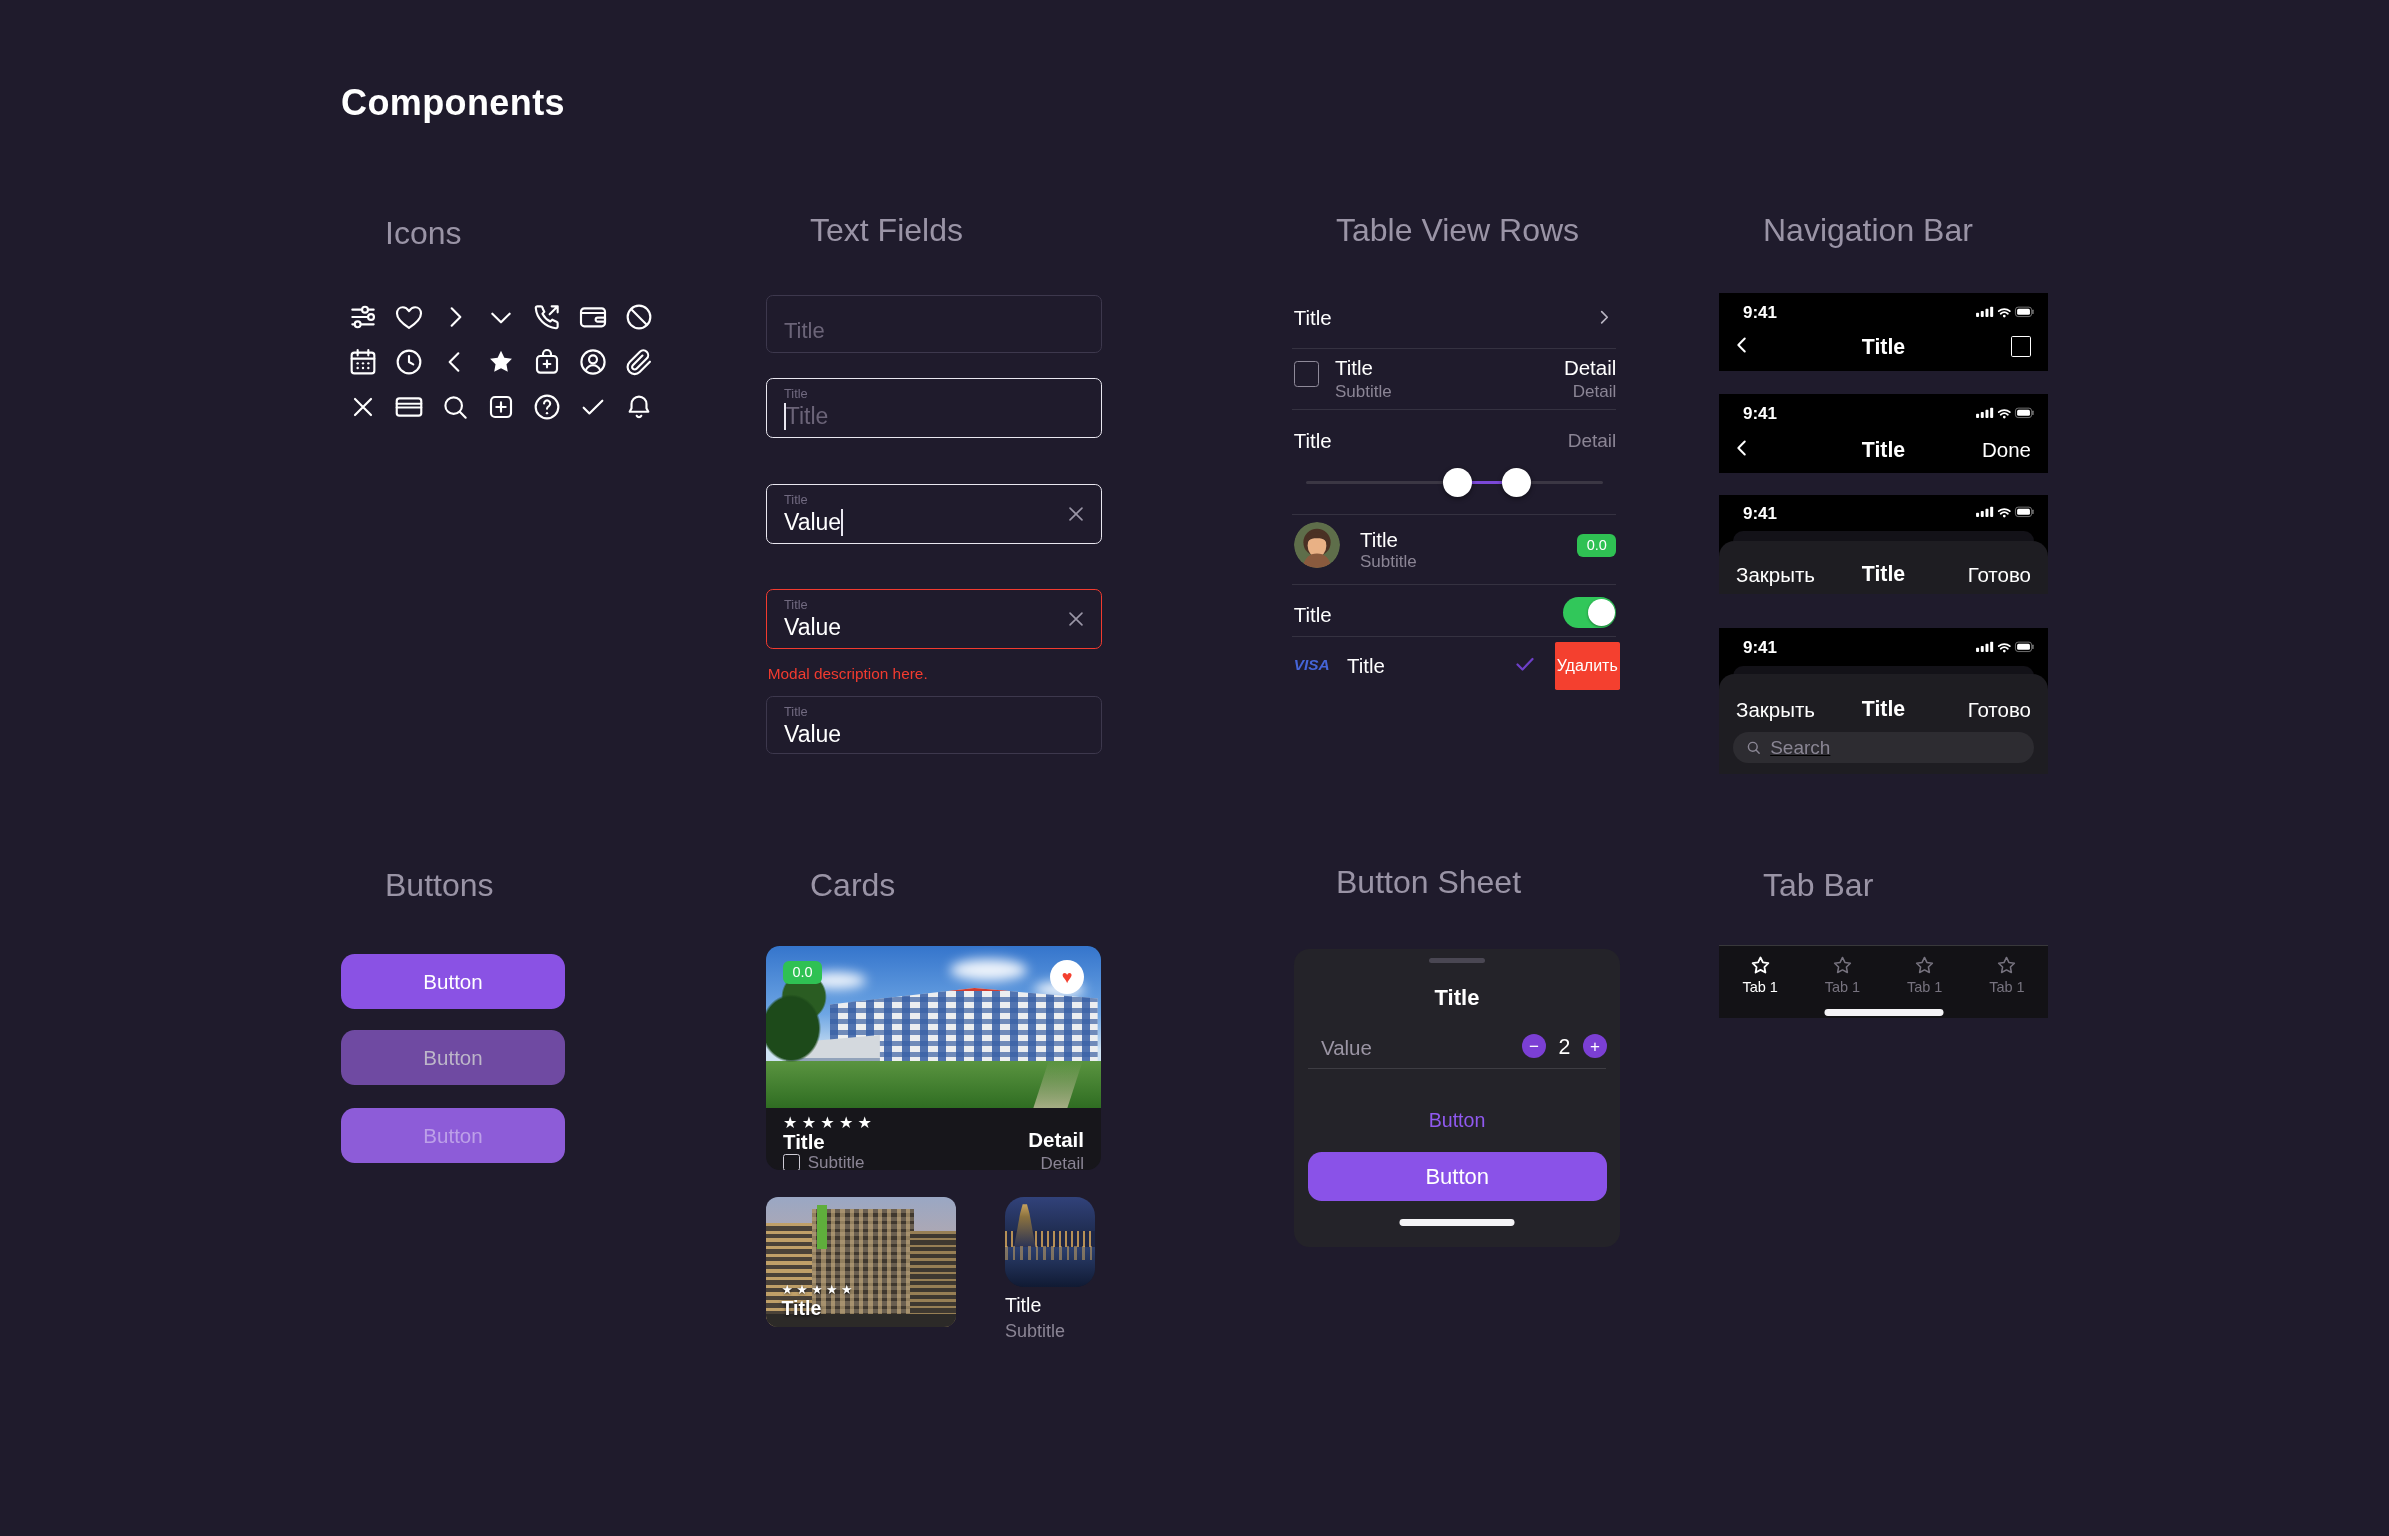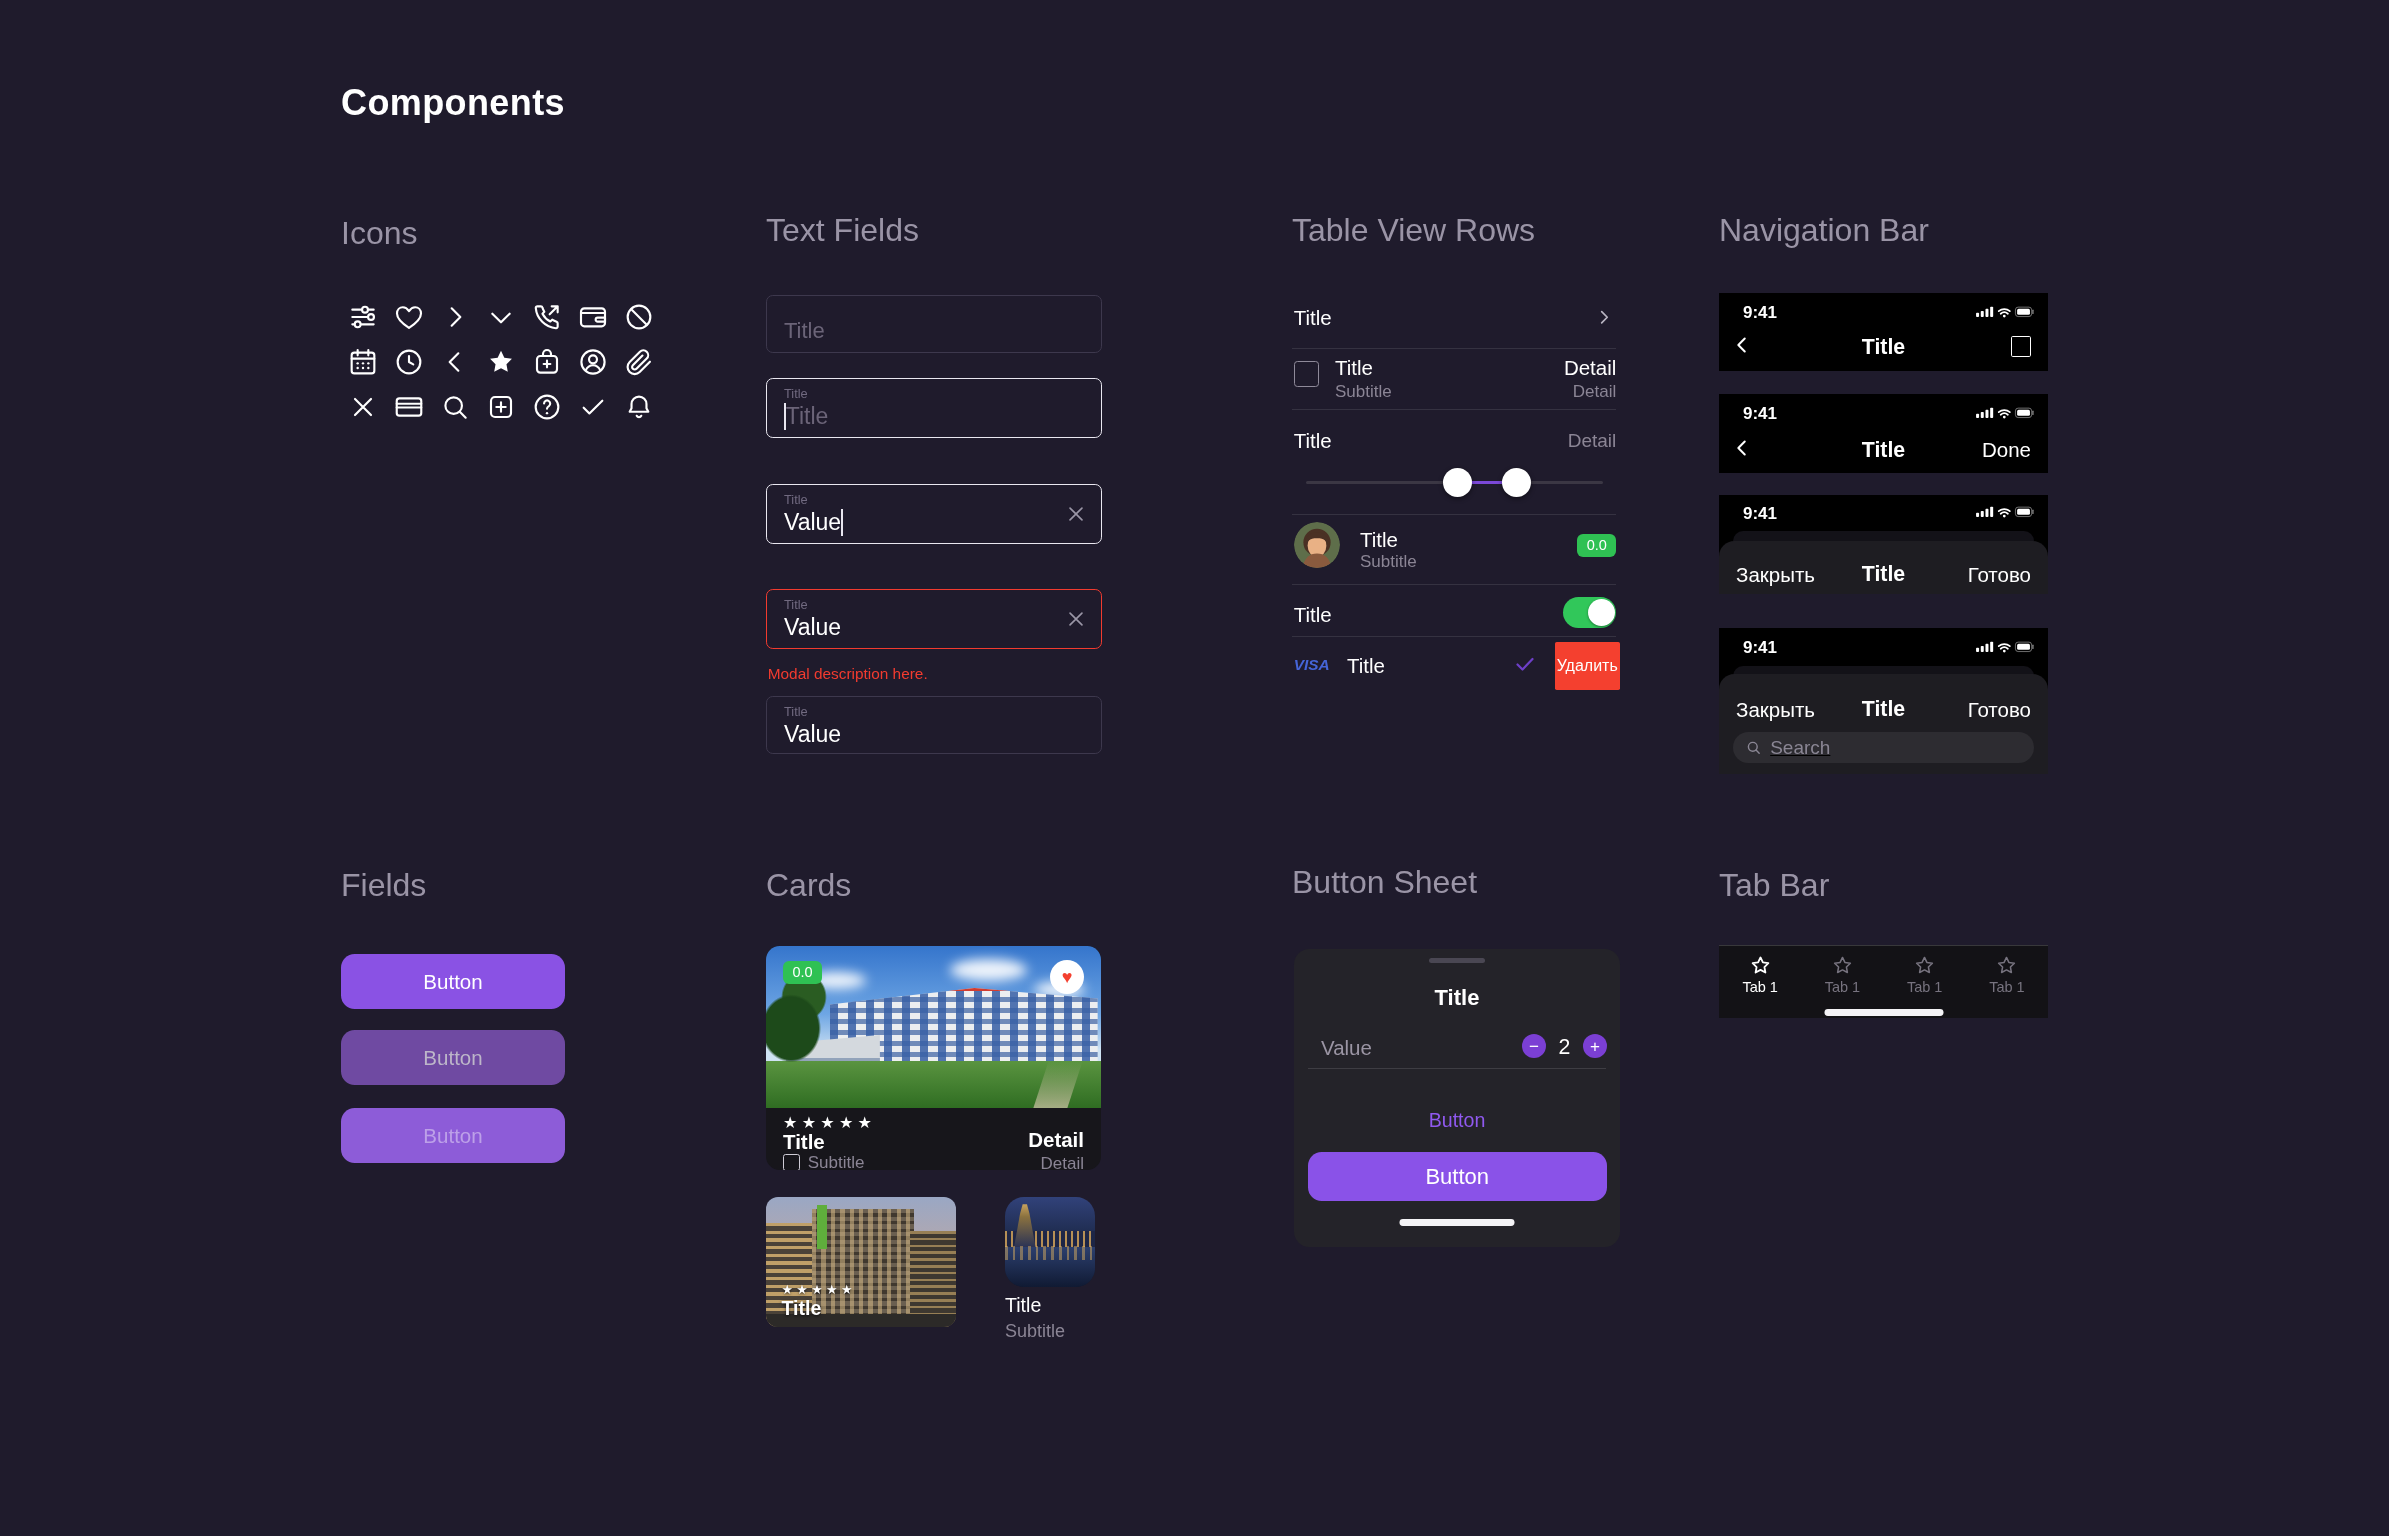--- a/index.html
+++ b/index.html
@@ -1,21 +1,21 @@
 <!DOCTYPE html>
 <html style="font-size:13.7px"><head>
 <meta charset="utf-8">
 <style>
   * { margin:0; padding:0; box-sizing:border-box; }
   html,body { background:#1f1b2c; }
   body { font-family:"Liberation Sans", sans-serif; }
   .canvas { position:relative; width:2389px; height:1536px; background:#1f1b2c; overflow:hidden; }
 
   .page-title { position:absolute; left:341px; top:82px; font-size:36px; font-weight:700; color:#ffffff; letter-spacing:0.4px; }
-  .sec-head { position:absolute; font-size:32px; font-weight:400; color:#9a94a6; }
+  .sec-head { position:absolute; font-size:32px; font-weight:400; color:#9a94a6;margin-left:44px; }
 
   
   .icons-grid { position:absolute; left:340px; top:294px; width:324px; display:grid; grid-template-columns:repeat(7,46px); grid-auto-rows:45px; }
   .icon-cell { display:flex; align-items:center; justify-content:center; }
   .icon-cell svg { width:32px; height:32px; stroke:#fff; stroke-width:1.6; fill:none; stroke-linecap:round; stroke-linejoin:round; }
   .icon-cell svg .knob { fill:#1f1b2c; }
 
   
   .tf-col { position:absolute; left:766px; top:295px; width:336px; height:478px; }
   .tfield { position:absolute; left:0; width:336px; height:60px; border:1.7px solid #3d384d; border-radius:6.8px; padding:6.8px 15.4px 0 17px; }
@@ -150,21 +150,21 @@
 <body>
 
 <div class="canvas">
 
   <div class="page-title">Components</div>
 
   <div class="sec-head" style="left:341px;top:215px;">Icons</div>
   <div class="sec-head" style="left:766px;top:212px;">Text Fields</div>
   <div class="sec-head" style="left:1292px;top:212px;text-align:center;">Table View Rows</div>
   <div class="sec-head" style="left:1719px;top:212px;">Navigation Bar</div>
-  <div class="sec-head" style="left:341px;top:867px;">Fields</div>
+  <div class="sec-head" style="left:341px;top:867px;">Buttons</div>
   <div class="sec-head" style="left:766px;top:867px;">Cards</div>
   <div class="sec-head" style="left:1292px;top:864px;">Button Sheet</div>
   <div class="sec-head" style="left:1719px;top:867px;text-align:center;">Tab Bar</div>
 
   <div class="icons-grid">
     <div class="icon-cell">
         <svg viewBox="0 0 24 24">
           <path d="M4 6.5h16M4 12h16M4 17.5h16"></path>
           <circle class="knob" cx="13.5" cy="6.5" r="2.2"></circle>
           <circle class="knob" cx="18" cy="12" r="2.2"></circle>

